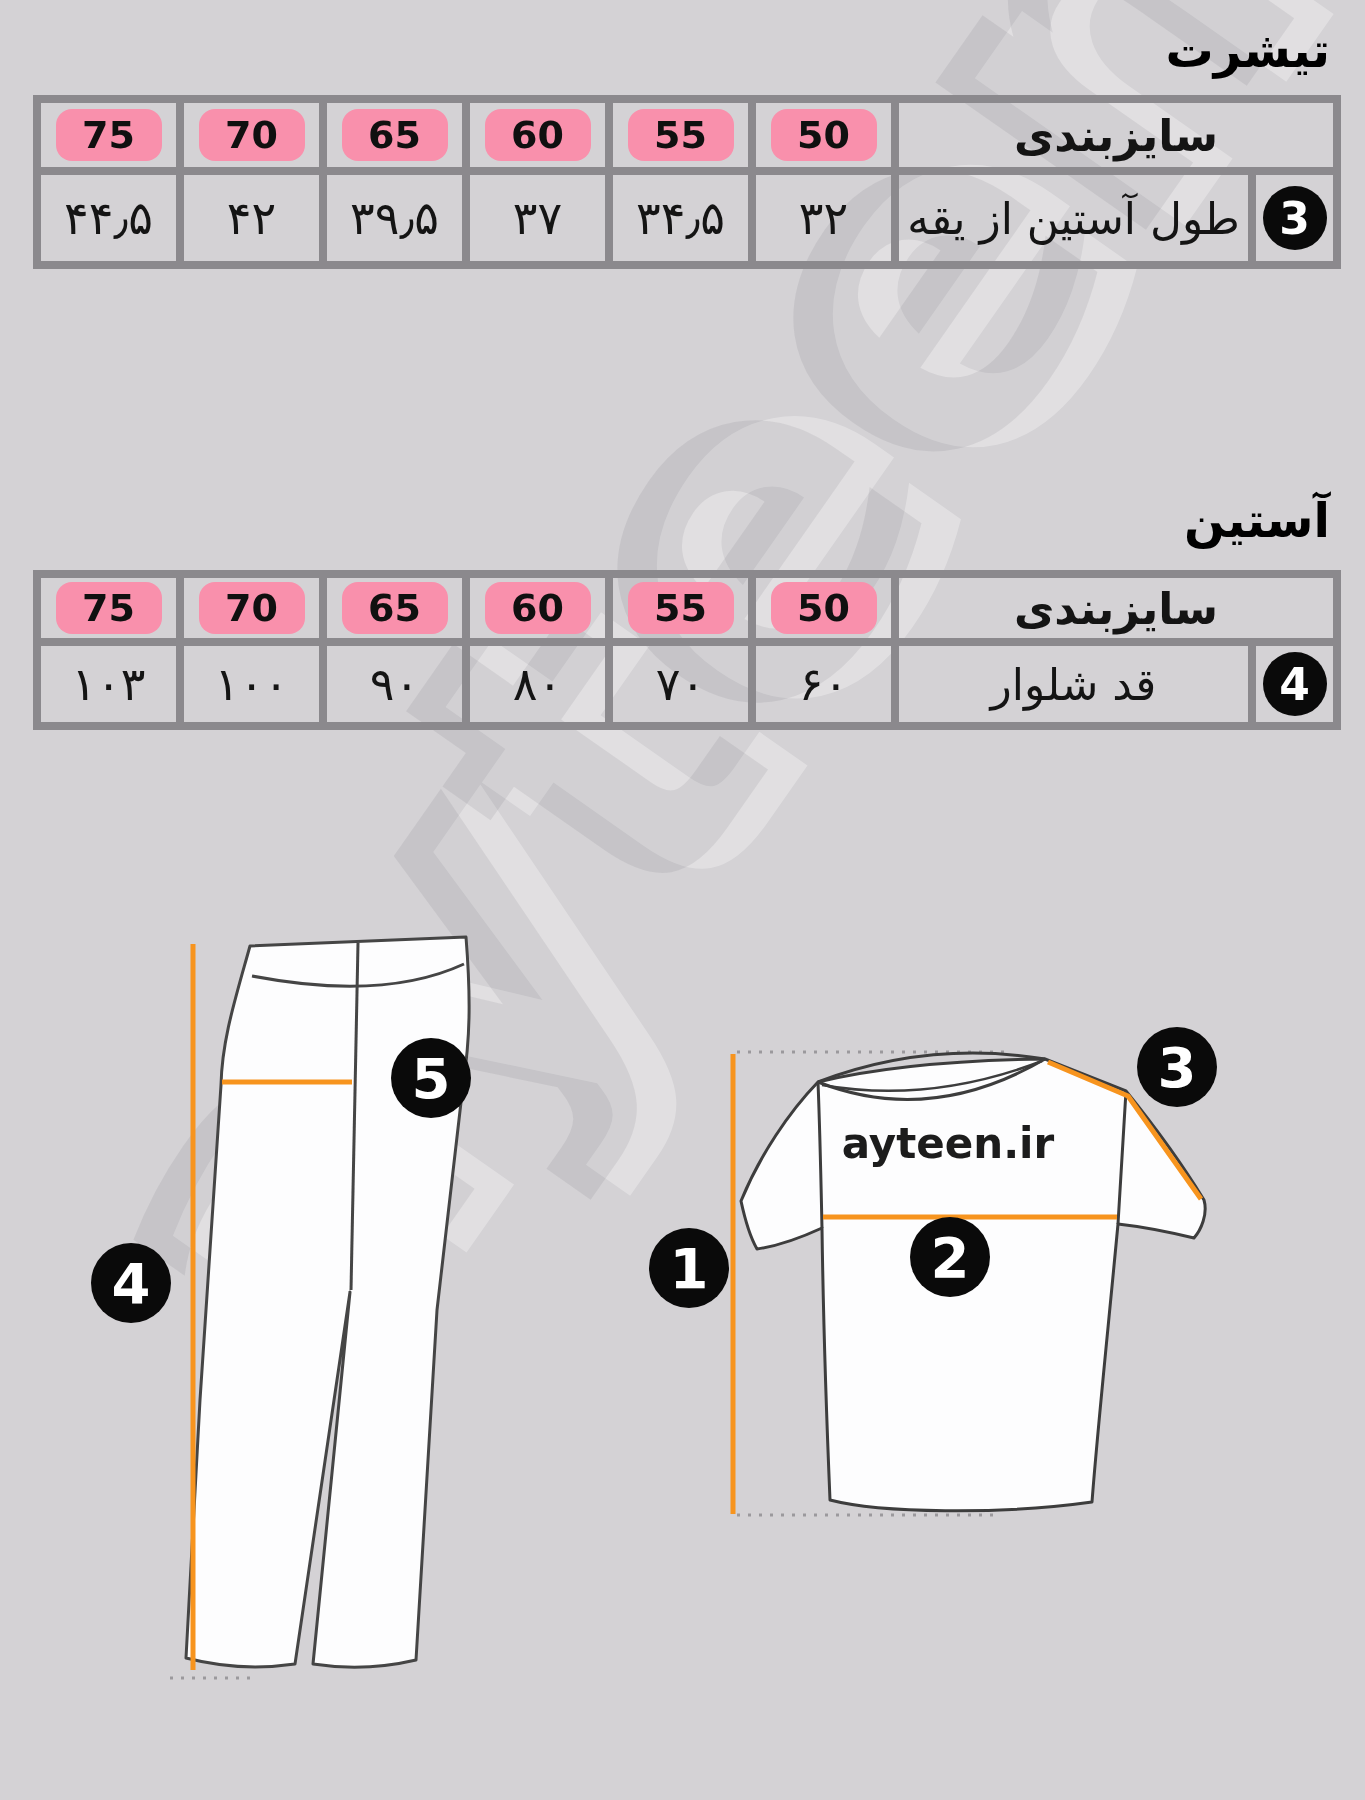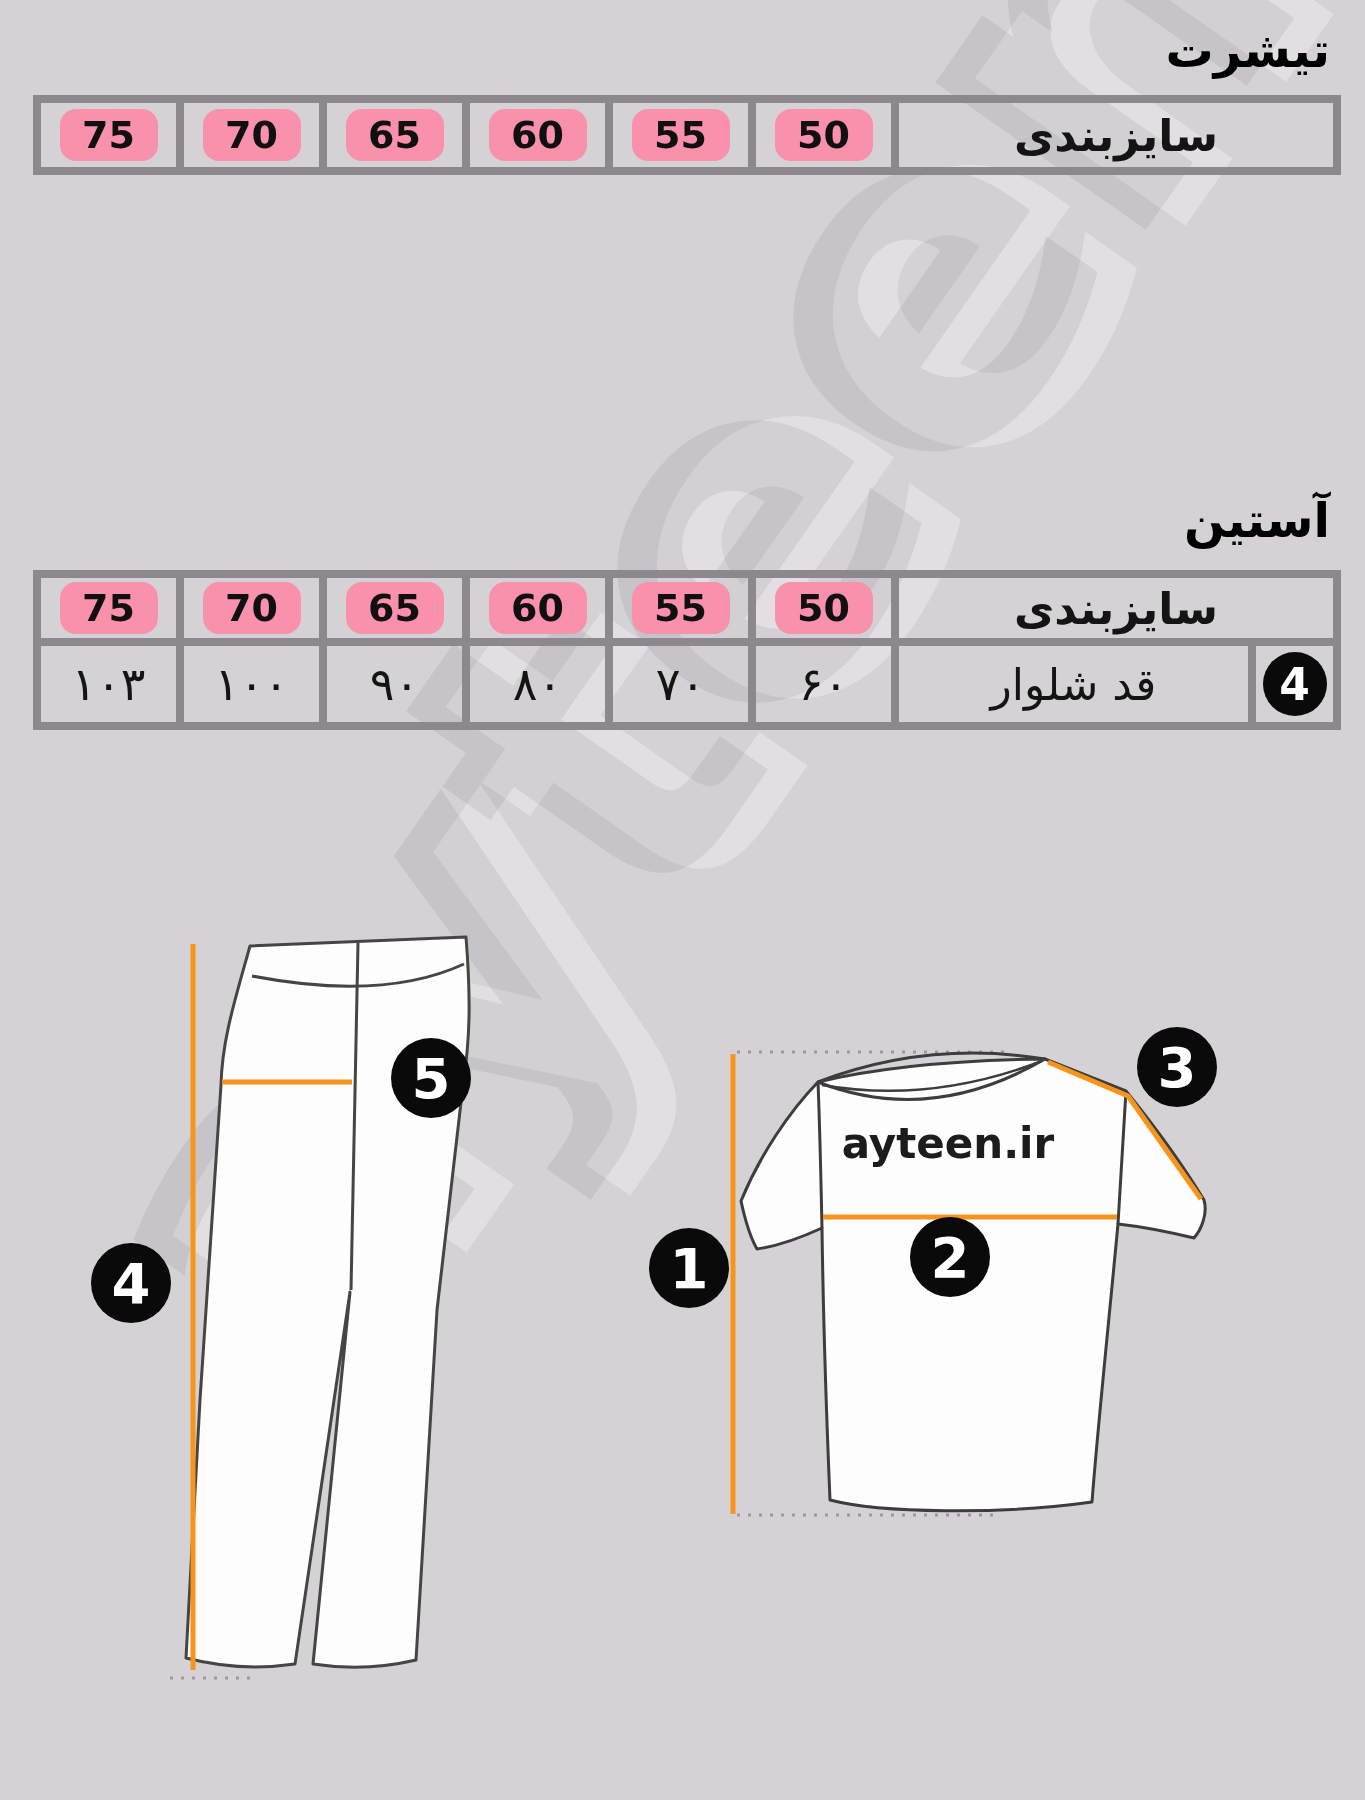--- a/index.html
+++ b/index.html
@@ -57,21 +57,21 @@
     padding:0;
     background:transparent;
     color:#141414;
   }
   .t1 tr.hdr{ height:72px; }
   .t1 tr.data{ height:94px; }
   .t2 tr.hdr{ height:68px; }
   .t2 tr.data{ height:84px; }
   .pill{
     display:inline-block;
-    width:98px;height:52px;line-height:52px;
+    width:106px;height:52px;line-height:52px;
     background:#f990ac;
     border-radius:16px;
     font-size:38px;font-weight:bold;color:#101010;
   }
   td.val{ font-size:46px; }
   .label-cell{ font-size:44px; direction:rtl; }
   td.badge-cell div.cbadge{
     width:64px;height:64px;border-radius:50%;
     background:#0a0a0a;color:#ffffff;
     font-size:44px;font-weight:bold;
@@ -108,20 +108,32 @@
     </colgroup>
     <tbody>
         <tr class="hdr">
       <th><span class="pill">75</span></th>
       <th><span class="pill">70</span></th>
       <th><span class="pill">65</span></th>
       <th><span class="pill">60</span></th>
       <th><span class="pill">55</span></th>
       <th><span class="pill">50</span></th>
       <th colspan="2" class="label-cell">سایزبندی</th>
+    </tr>
+    <tr class="data">
+      <td class="val">۴۴٫۵</td>
+      <td class="val">۴۲</td>
+      <td class="val">۳۹٫۵</td>
+      <td class="val">۳۷</td>
+      <td class="val">۳۴٫۵</td>
+      <td class="val">۳۲</td>
+      <td class="label-cell">طول آستین از یقه</td>
+      <td class="badge-cell">
+            <div class="cbadge">3</div>
+          </td>
     </tr>
   </tbody>
     </table>
 
   <div class="sec-title pants">آستین</div>
 
   <table class="size-table t2">
     <colgroup>
       <col style="width:143px">
         <col style="width:143px">

